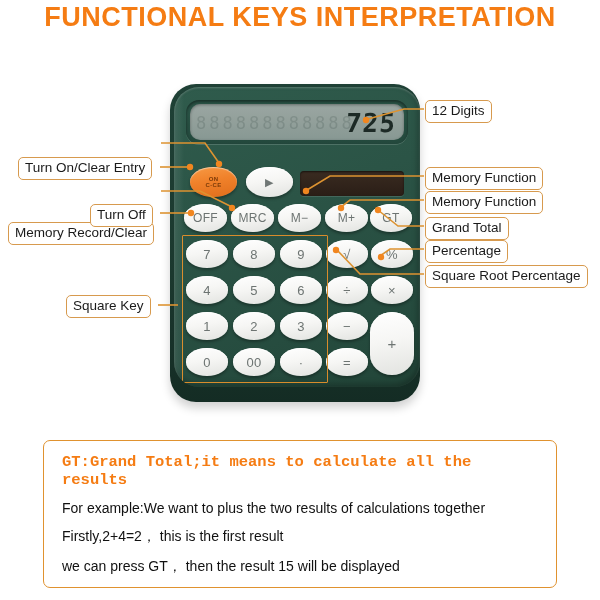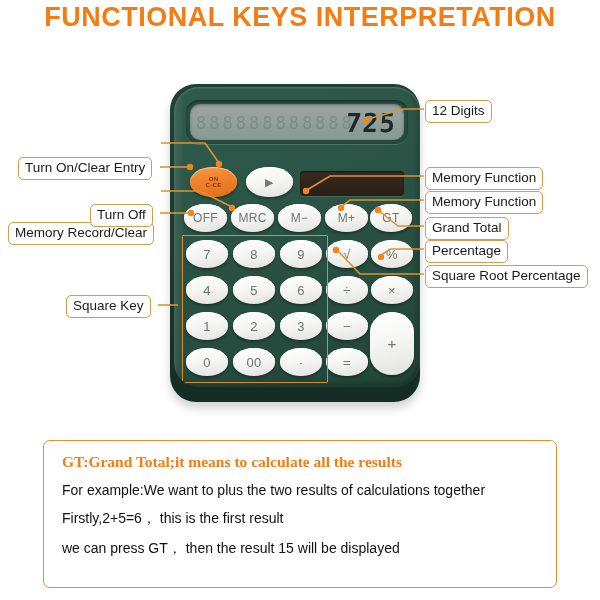--- a/index.html
+++ b/index.html
@@ -179,21 +179,21 @@
     border: 1.6px solid #e0922f;
     border-radius: 7px;
     background: #ffffff;
     padding: 10px 16px 0 16px;
   }
   #note-title {
     color: #f57c13;
     font-weight: bold;
     font-size: 15.5px;
     margin: 2px 0 11px 2px;
-    font-family: Liberation Serif, serif;
+    font-family: Liberation Mono, monospace;
   }
   .note-line {
     color: #111111;
     font-size: 14px;
     margin: 0 0 12px 2px;
     font-family: "Liberation Sans", sans-serif;
     white-space: nowrap;
   }
 </style>
 </head>
@@ -303,17 +303,17 @@
   <div class="label" style="left:425px; top:100px;">12 Digits</div>
   <div class="label" style="left:425px; top:167px;">Memory Function</div>
   <div class="label" style="left:425px; top:191px;">Memory Function</div>
   <div class="label" style="left:425px; top:217px;">Grand Total</div>
   <div class="label" style="left:425px; top:240px;">Percentage</div>
   <div class="label" style="left:425px; top:265px;">Square Root Percentage</div>
 
   <div id="note-box">
     <div id="note-title">GT:Grand Total;it means to calculate all the results</div>
     <div class="note-line">For example:We want to plus the two  results of calculations together</div>
-    <div class="note-line">Firstly,2+5=6， this is the first result</div>
+    <div class="note-line">Firstly,2+4=2， this is the first result</div>
     <div class="note-line">we can press GT， then the result 15 will be displayed</div>
   </div>
 
 </div>
 
 </body></html>

